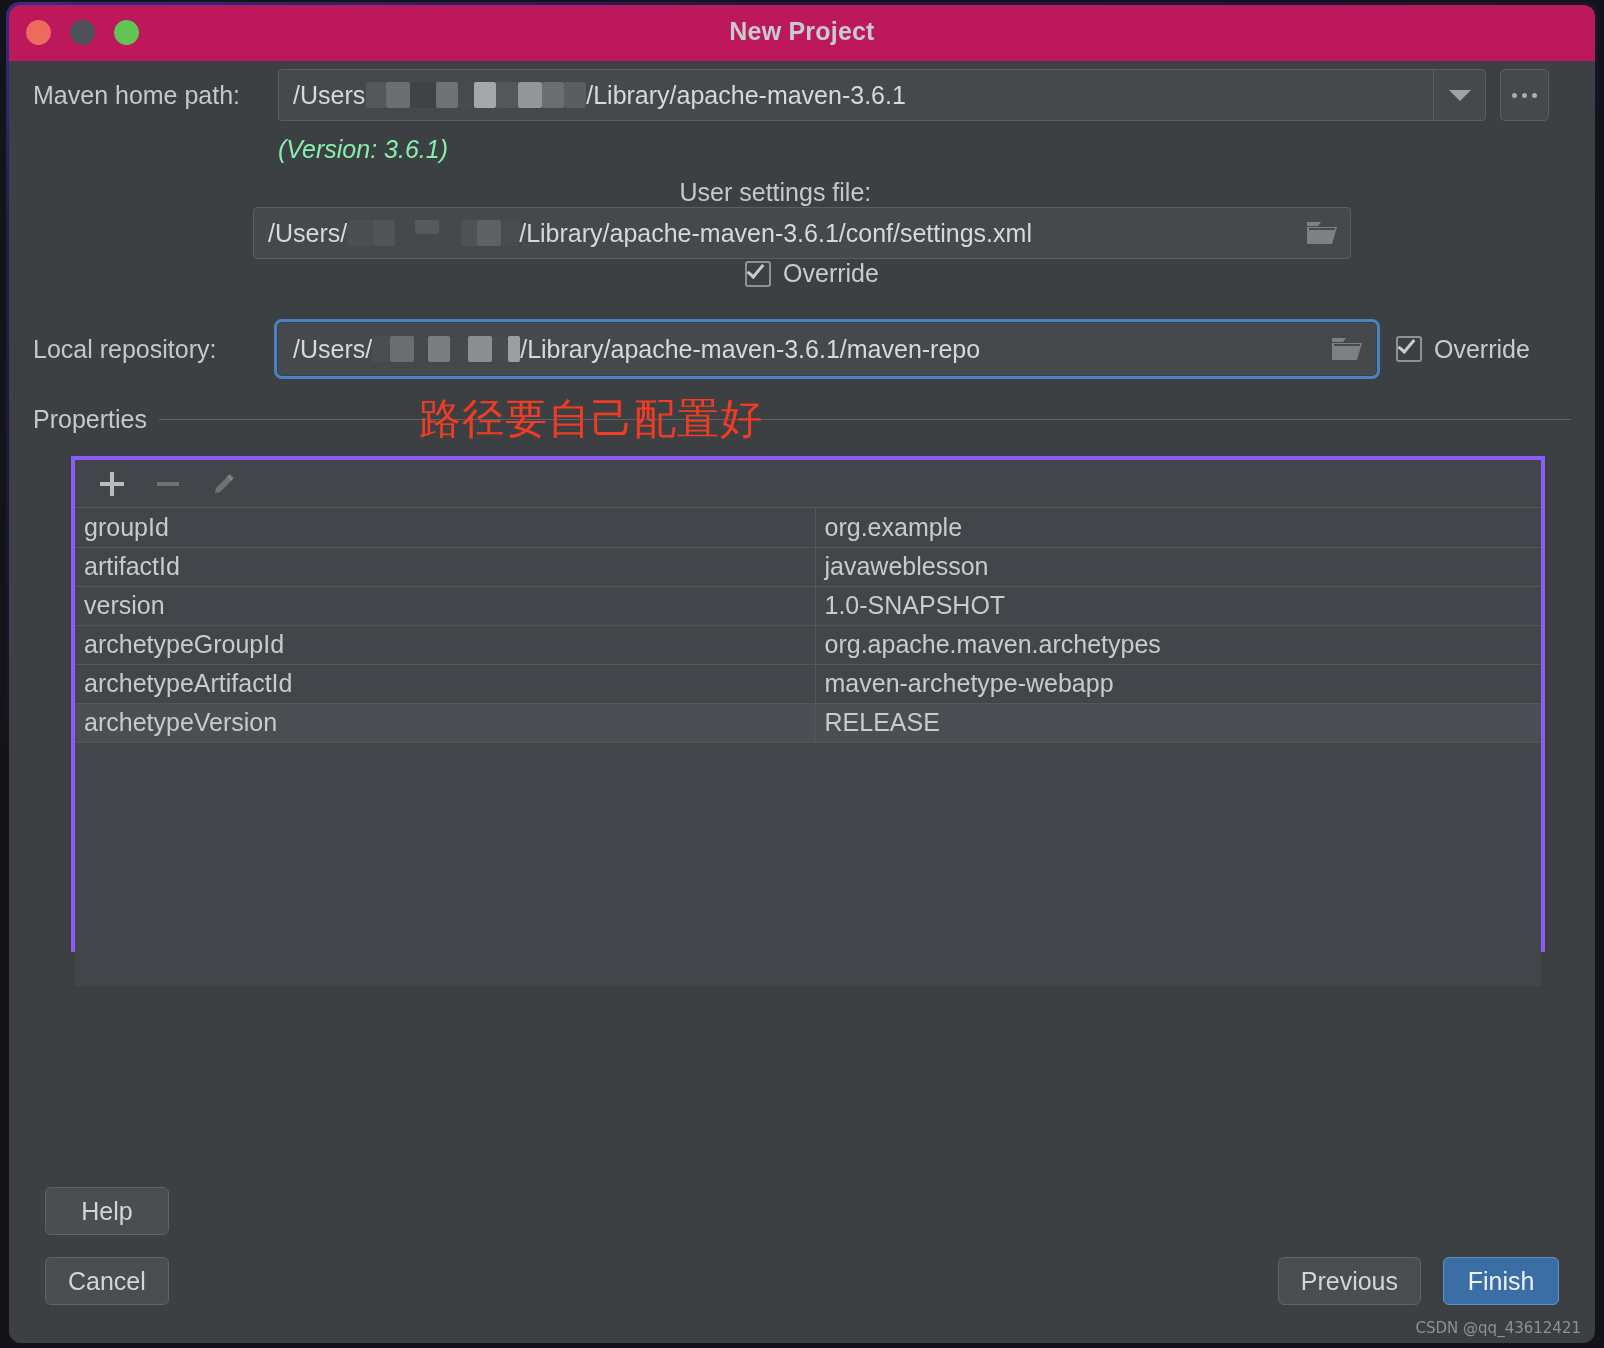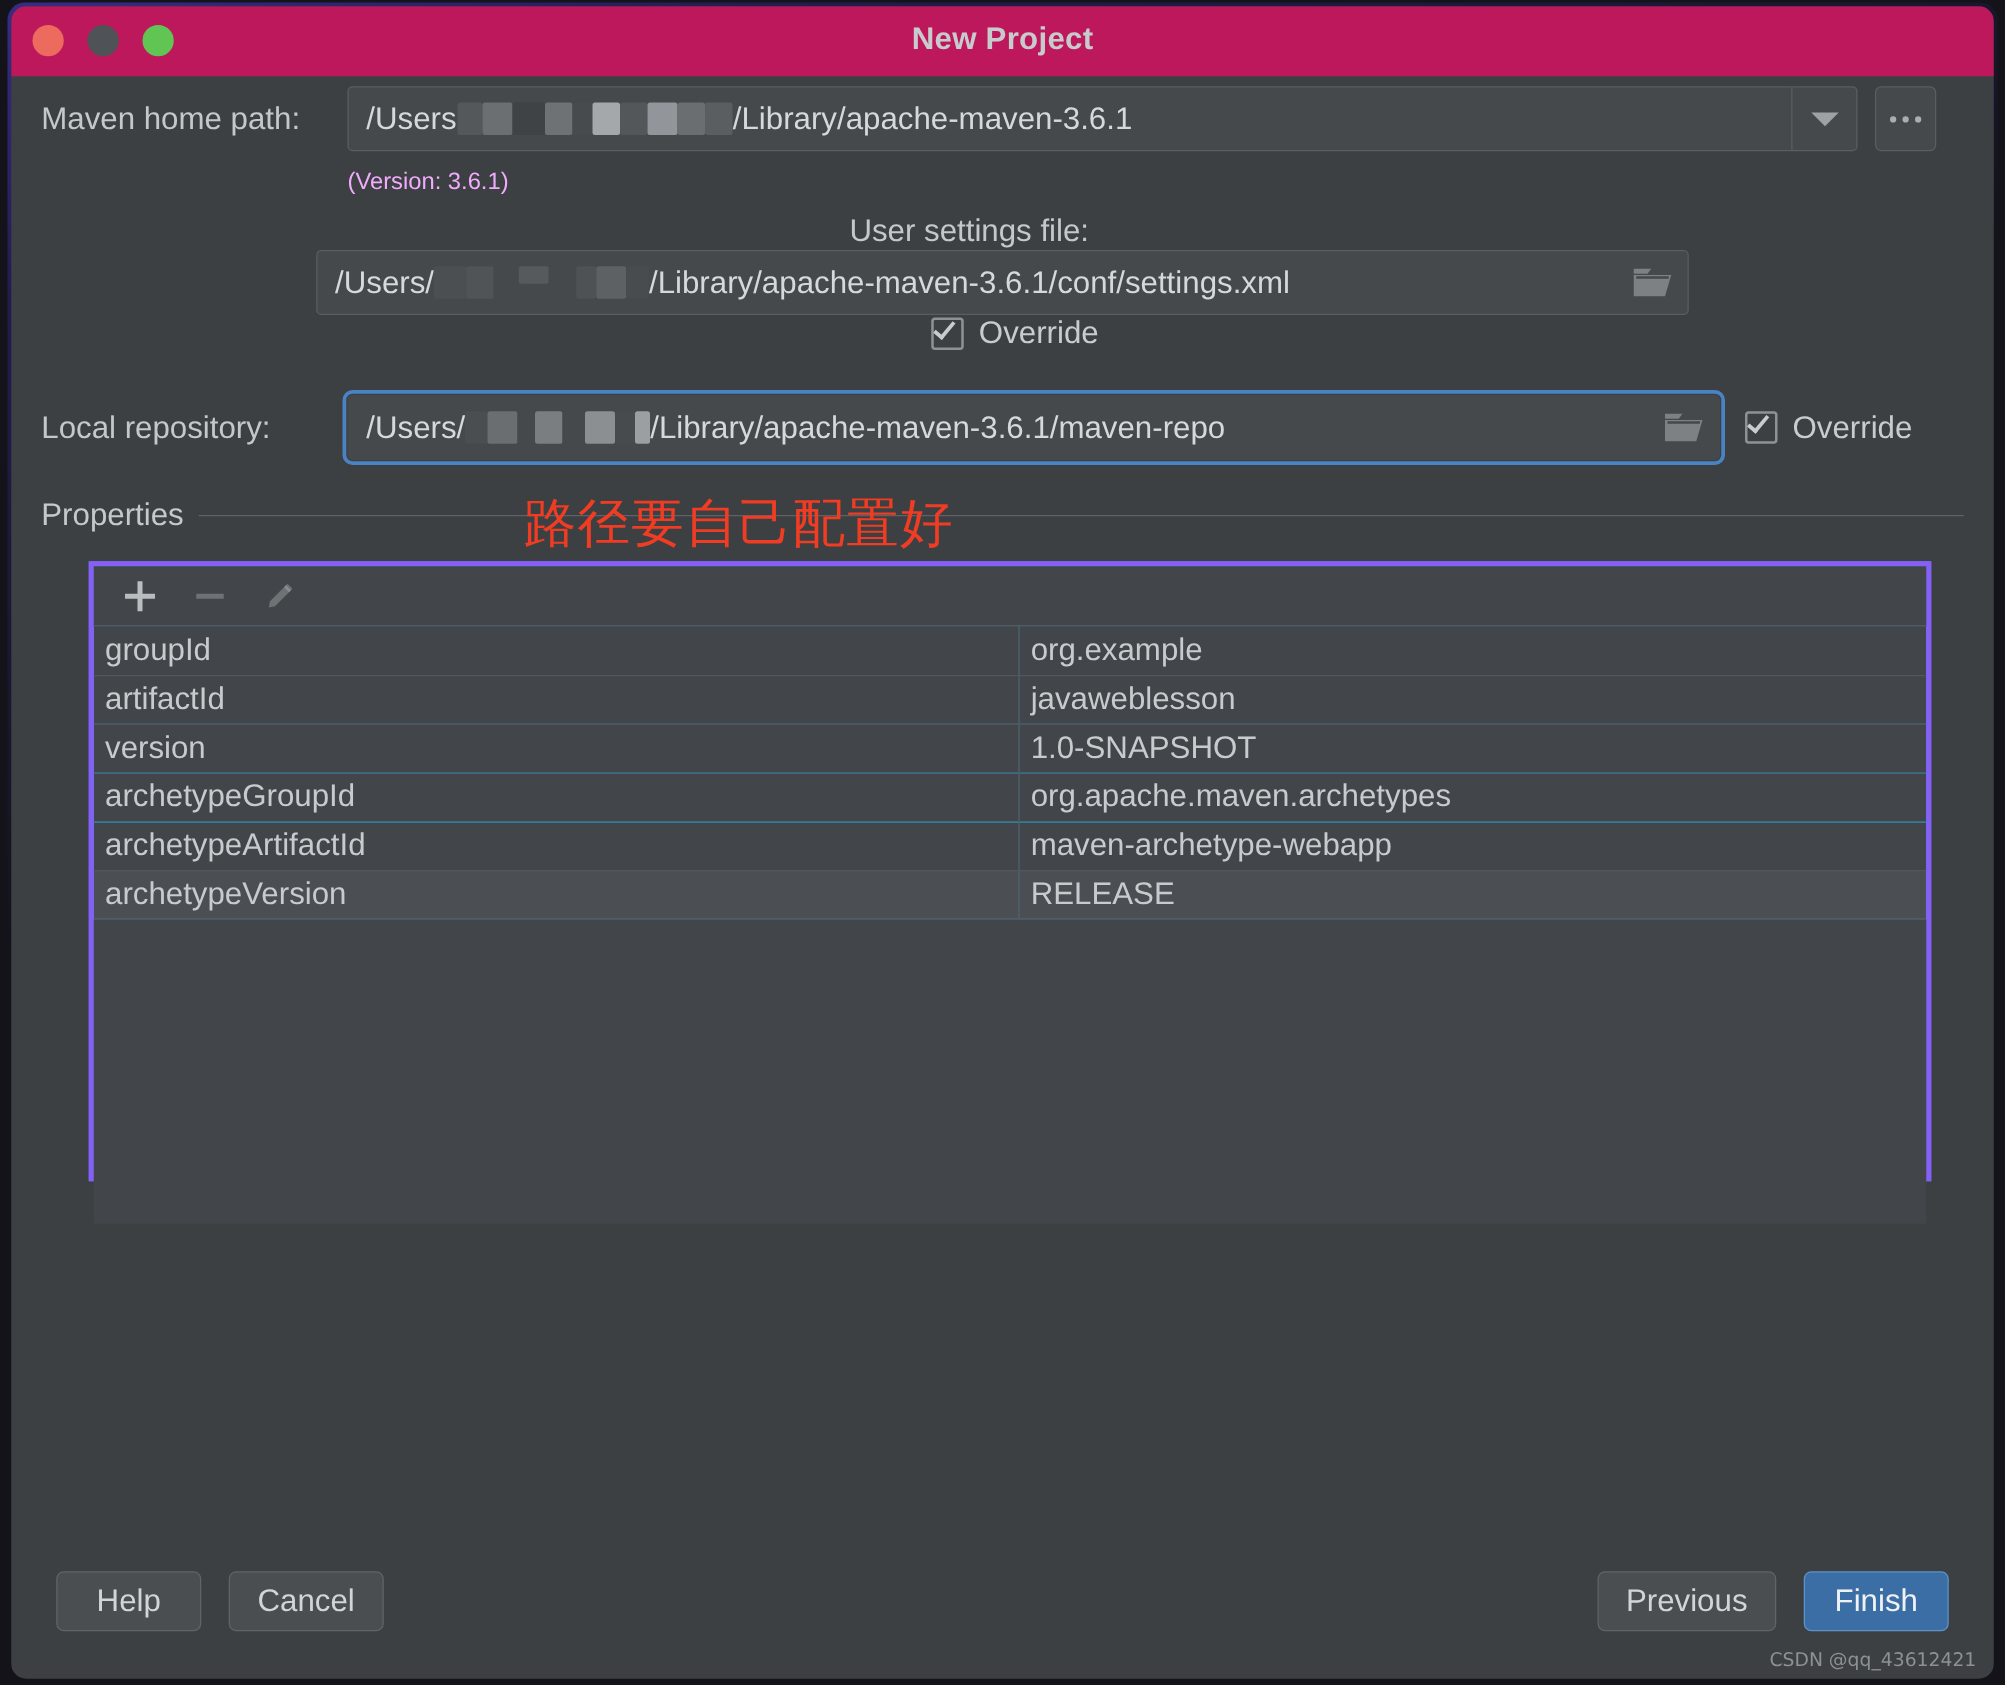--- a/index.html
+++ b/index.html
@@ -143,22 +143,23 @@
   .checkbox .chk {
     position: absolute;
     left: 4px; top: -2px;
     width: 9px; height: 17px;
     border-right: 3px solid #c9cccd;
     border-bottom: 3px solid #c9cccd;
     transform: rotate(40deg);
   }
 
   .version-note {
-    color: #f0abfc;
-    font-size: 19px;
+    color: #86efac;
+    font-size: 25px;
+    font-style: italic;
   }
 
   
   .props-header {
     display: flex; align-items: center; gap: 12px;
   }
   .props-title { color: #c6c9cb; font-size: 25px; white-space: nowrap; }
   .props-rule { flex: 1; height: 1px; background: #5e6265; }
 
   .annot {
@@ -226,21 +227,21 @@
     border: 1px solid #606467;
     color: #d2d5d7;
     font-size: 25px;
     display: inline-flex; align-items: center; justify-content: center;
   }
   .btn.primary {
     background: #3b6ea5;
     border: 1px solid #5e93c9;
     color: #eef2f5;
   }
-  .footer-left { position: absolute; left: 36px; bottom: 38px; display: flex; gap: 22px; }
+  .footer-left { position: absolute; left: 36px; bottom: 38px; display: flex; gap: 22px; flex-direction: column; }
   .footer-right { position: absolute; right: 36px; bottom: 38px; display: flex; gap: 22px; }
 
   .watermark {
     position: absolute;
     right: 14px; bottom: 6px;
     color: #8d9195;
     font-size: 15px;
     font-family: "DejaVu Sans", sans-serif;
   }
 </style>

